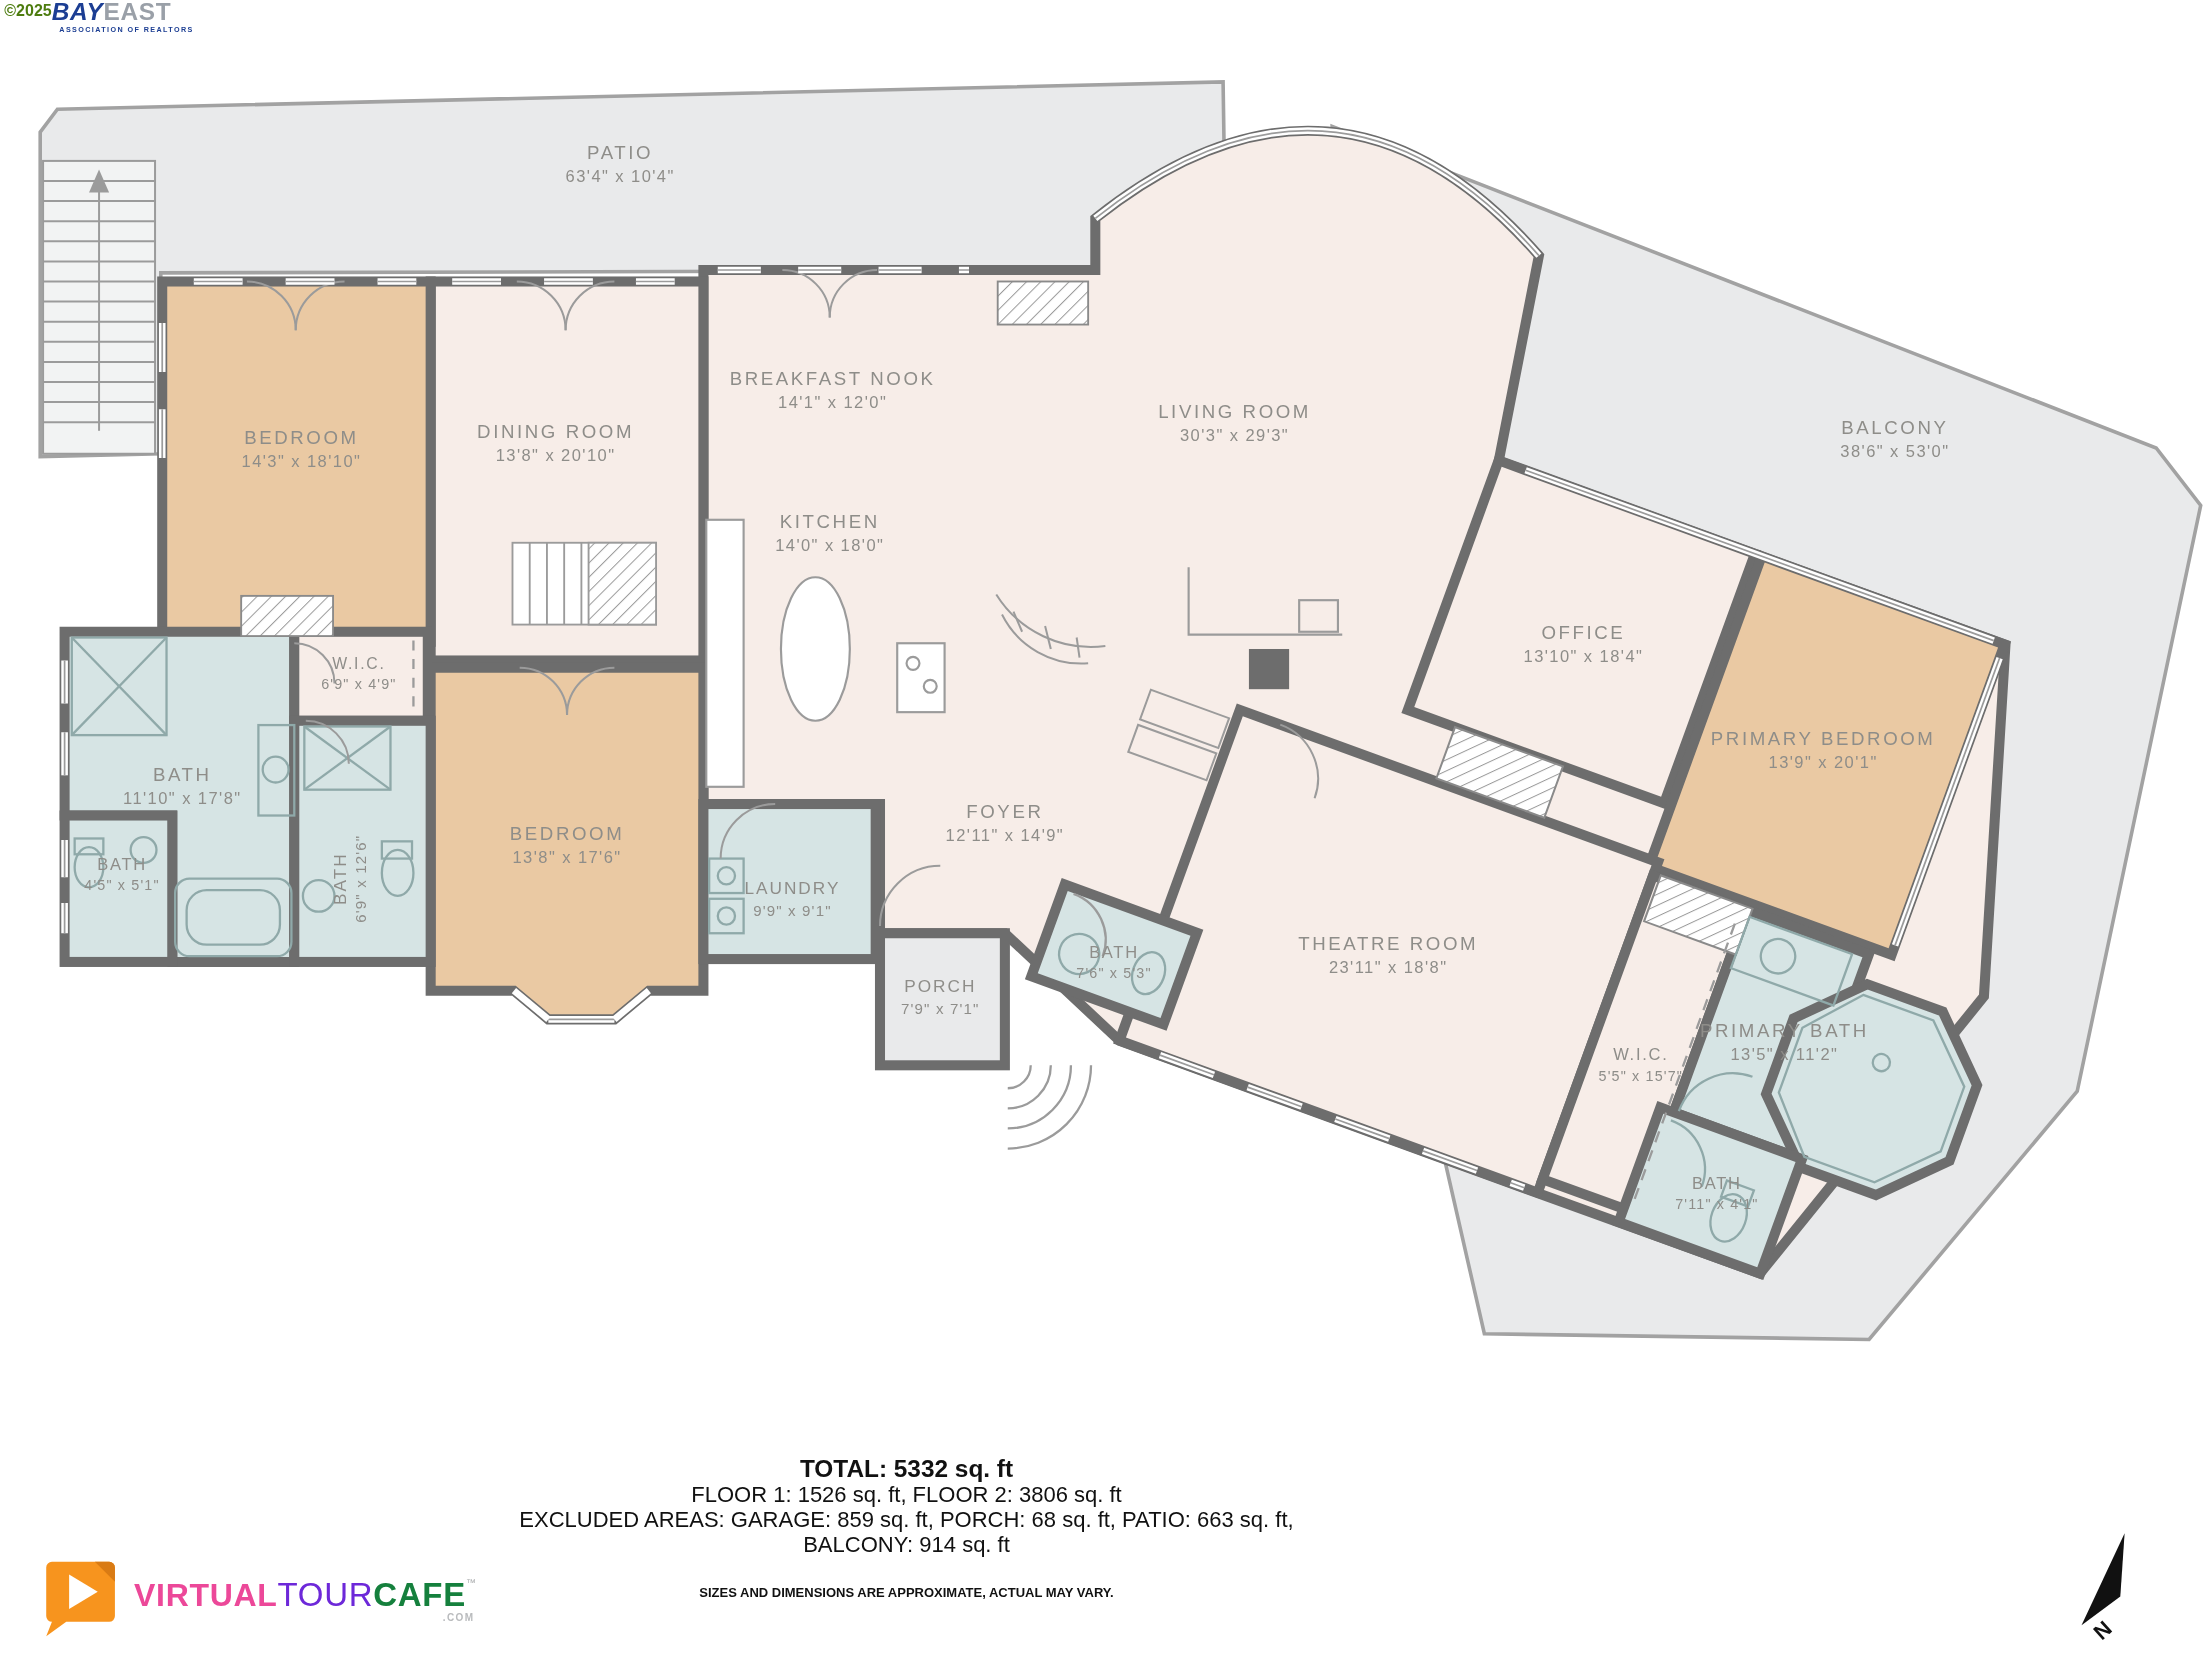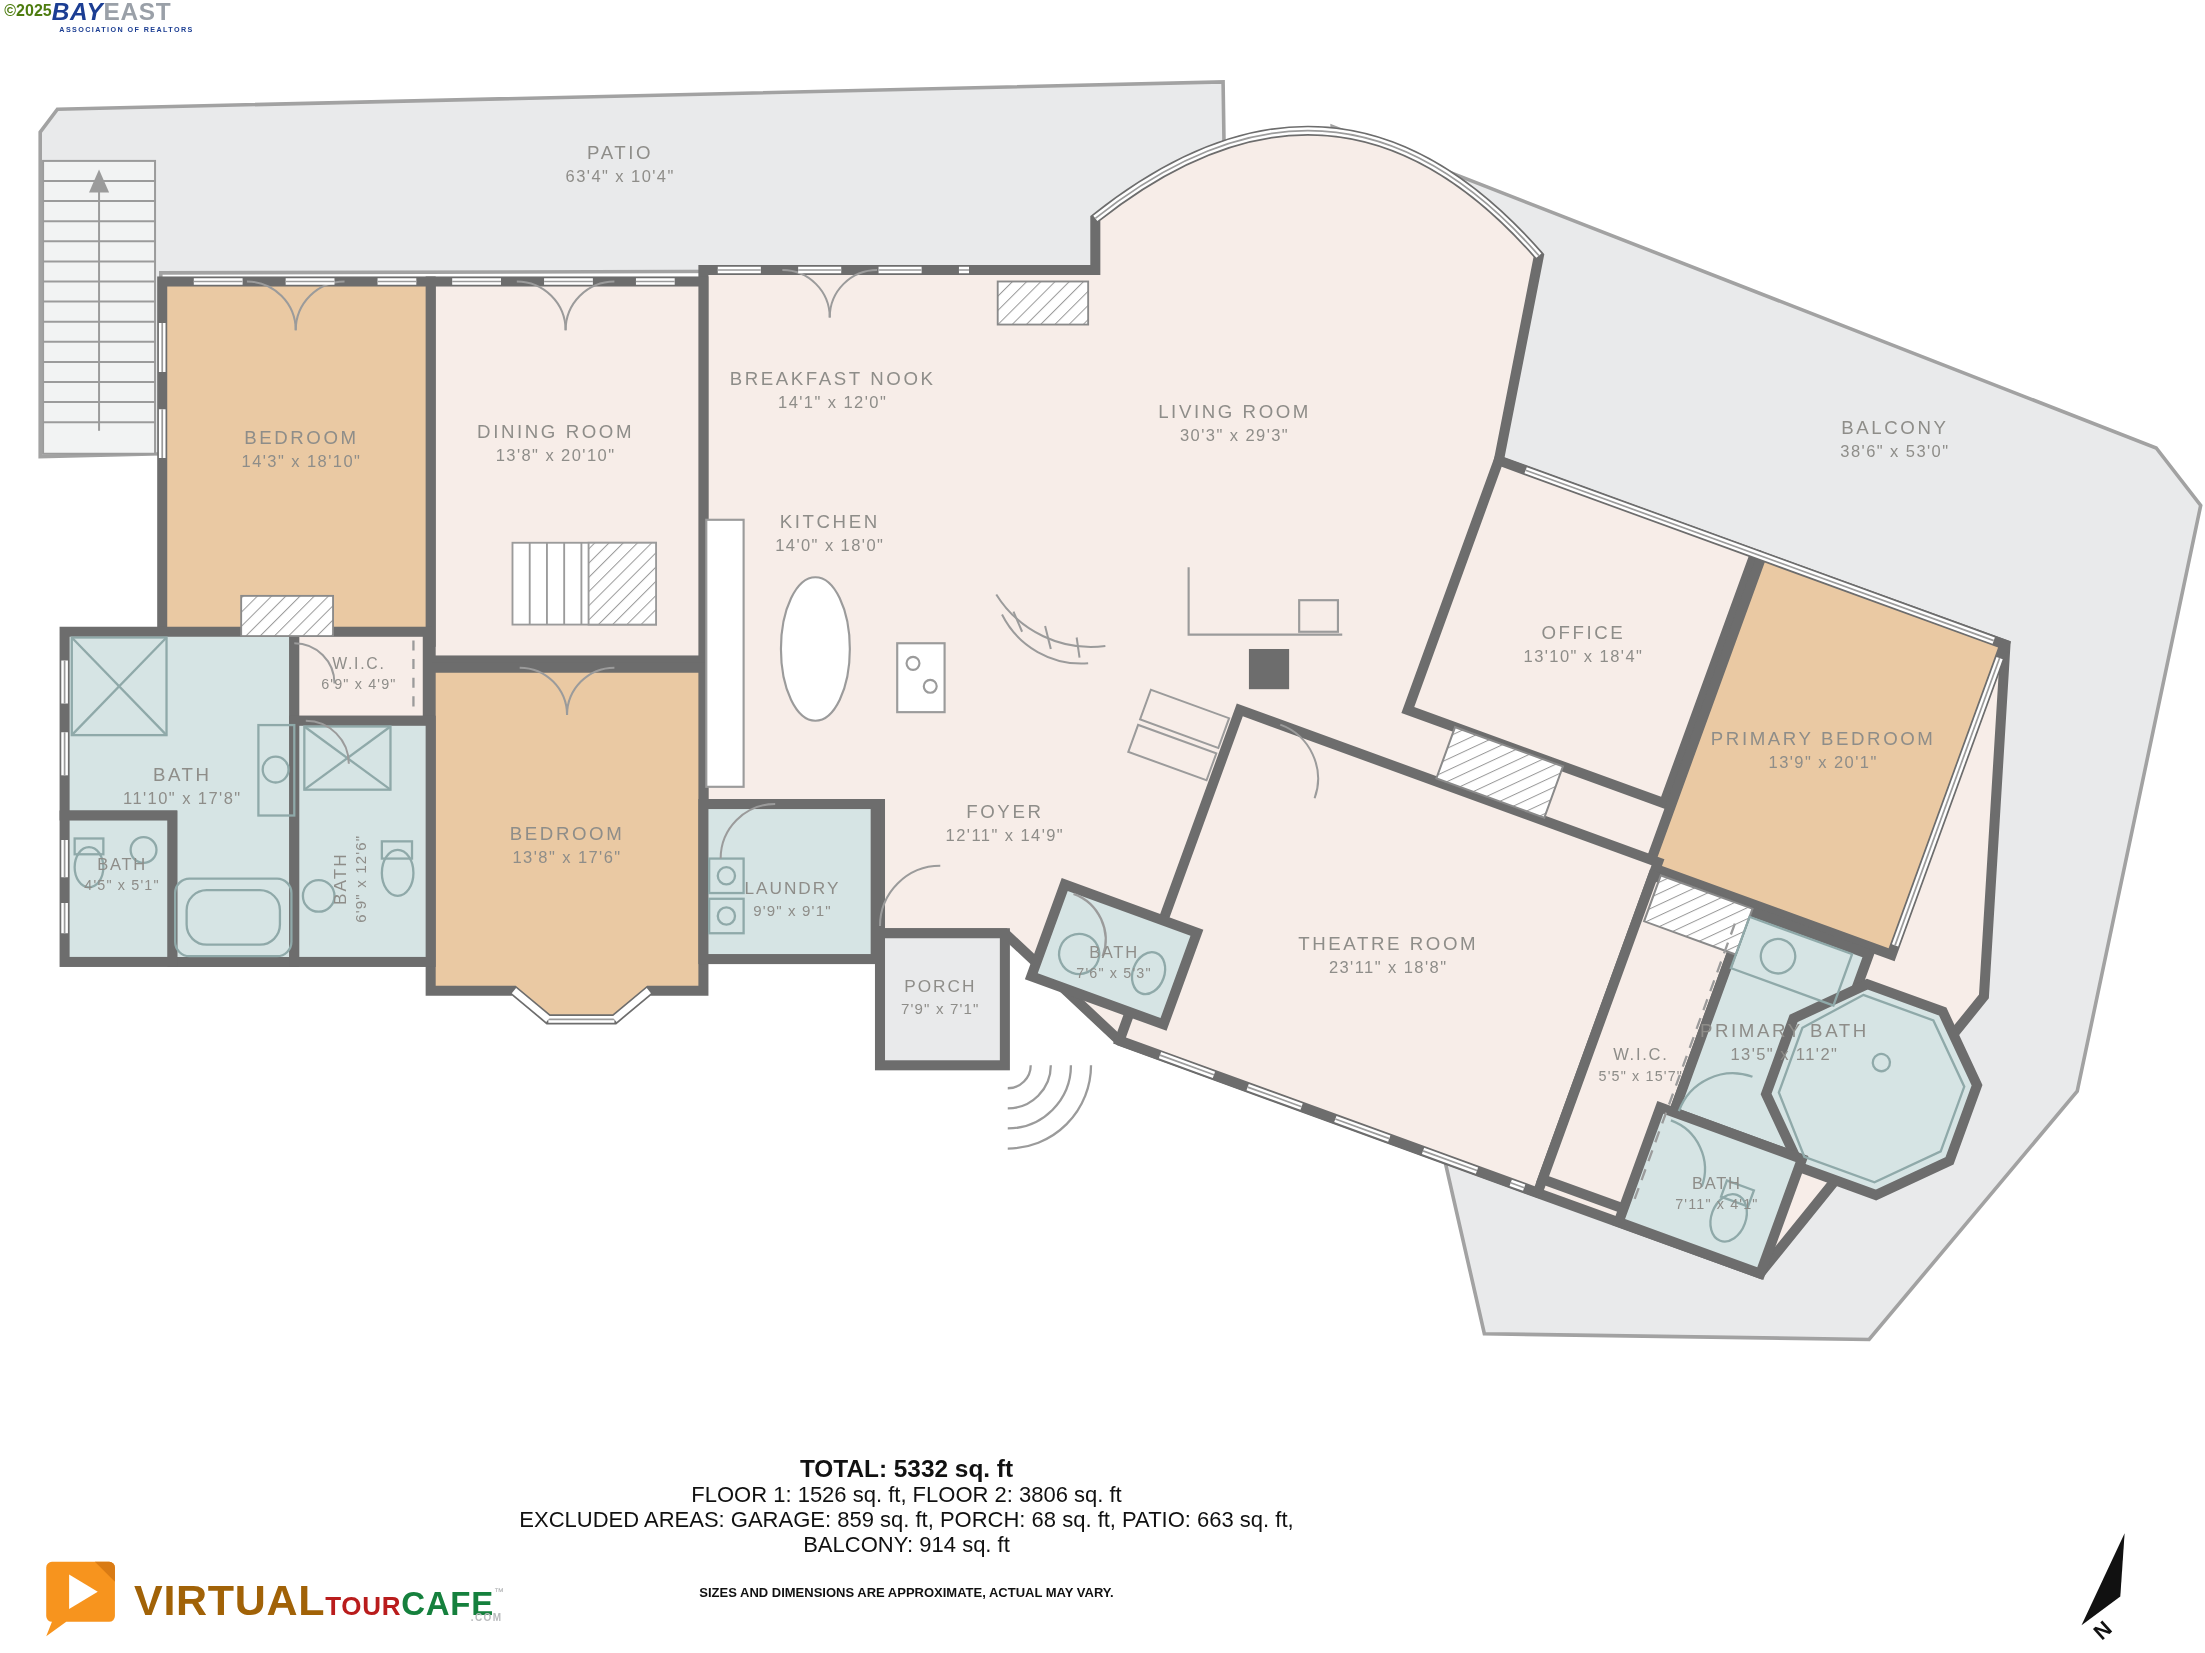--- a/index.html
+++ b/index.html
@@ -13,22 +13,22 @@
   .footer .disclaimer{font-size:13px;margin-top:28px;font-weight:bold;}
   
   .bayeast{position:absolute;left:4.3px;top:0px;line-height:1;}
   .bayeast .copy{font-size:16px;font-weight:bold;color:#4d7c0f;vertical-align:4.3px;}
   .bayeast .bay{font-size:24.4px;font-weight:900;font-style:italic;color:#1c3e93;letter-spacing:0.7px;}
   .bayeast .east{font-size:24.4px;font-weight:900;color:#9aa0a8;letter-spacing:0.7px;}
   .bayeast .tagline{font-size:7.2px;font-weight:bold;color:#1c3e93;letter-spacing:1.4px;margin:1.4px 0 0 55px;}
   
   .vtc{position:absolute;left:43px;top:1556px;display:flex;align-items:flex-start;}
   .vtc-text{margin-left:13px;position:relative;padding-top:20px;}
-  .vtc-text .p1{font-size:43px;font-weight:800;color:#a16207;letter-spacing:0.7px;}
-  .vtc-text .p2{font-size:26px;font-weight:700;color:#b91c1c;letter-spacing:0.7px;}
+  .vtc-text .p1{font-size:32px;font-weight:800;color:#ec4899;letter-spacing:0.7px;}
+  .vtc-text .p2{font-size:33px;font-weight:400;color:#6d28d9;letter-spacing:0.7px;}
   .vtc-text .p3{font-size:33px;font-weight:800;color:#15803d;letter-spacing:0.7px;}
   .vtc-text .tm{font-size:10px;color:#a9abad;vertical-align:20px;}
   .vtc-text .com{position:absolute;right:1.4px;top:56px;font-size:10px;font-weight:bold;color:#b9bbbd;letter-spacing:1.4px;}
 </style>
 </head>
 <body>
 
 <div class="canvas">
 
 <svg class="plan-svg" width="2205" height="1654" viewBox="0 0 1536 1152">

